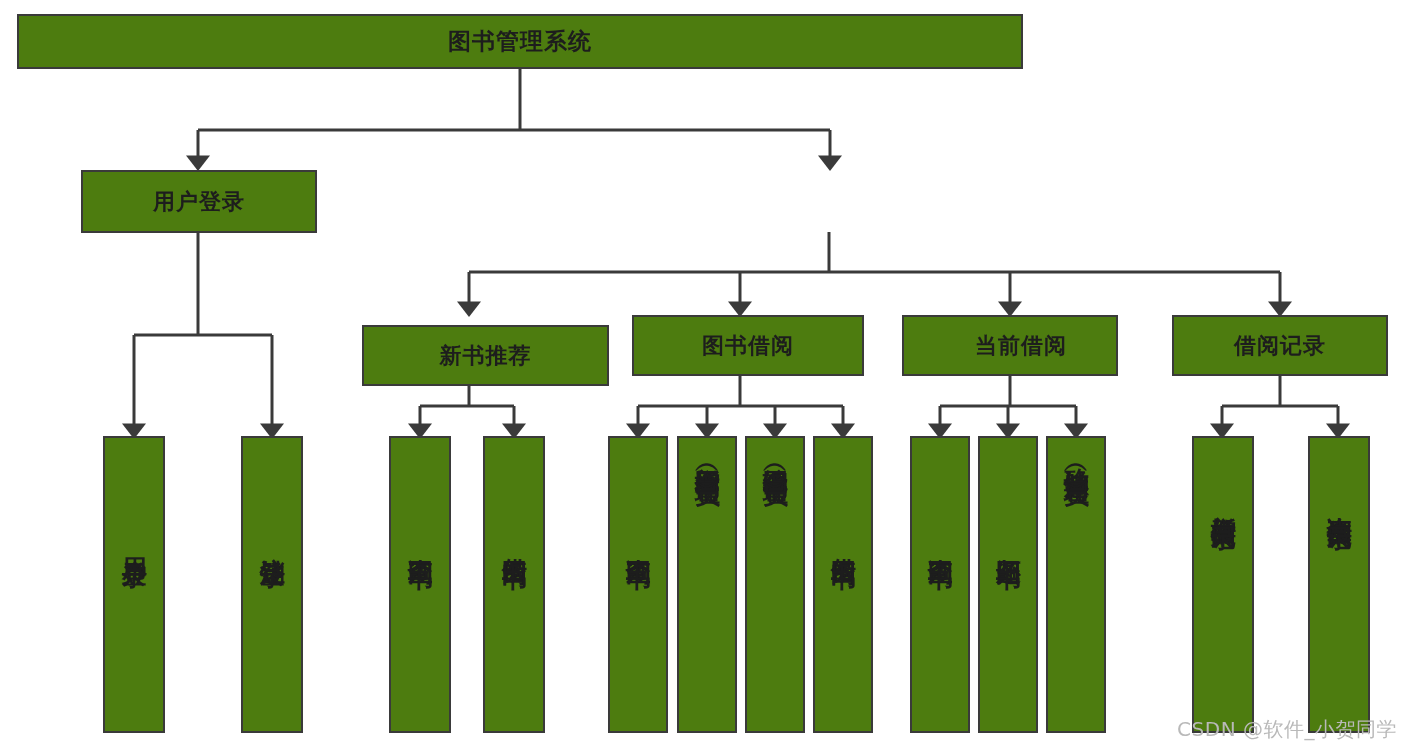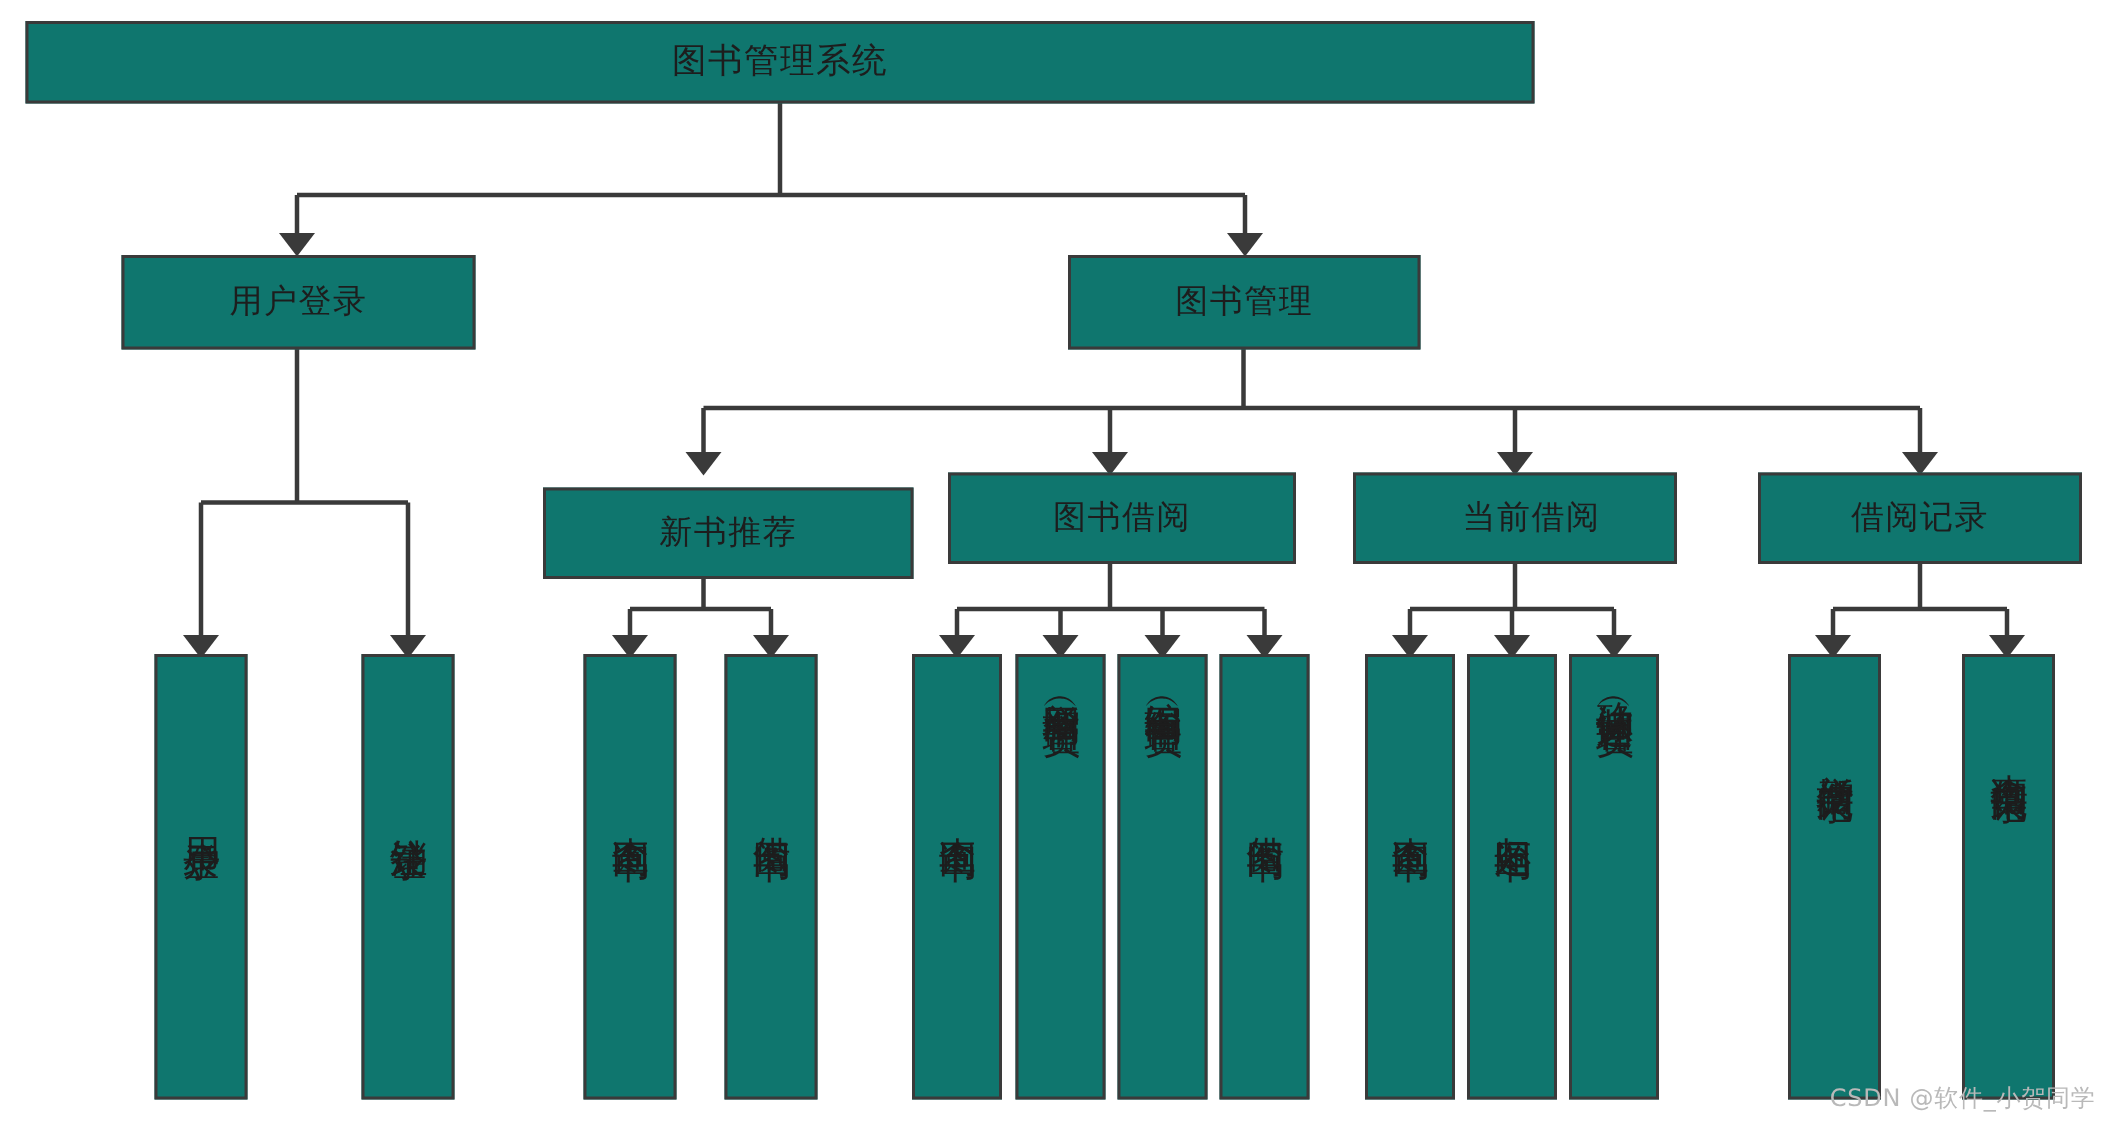--- a/index.html
+++ b/index.html
@@ -21,26 +21,27 @@
     position: absolute;
     left: 0;
     top: 0;
     width: 1405px;
     height: 747px;
   }
   .node {
     position: absolute;
     box-sizing: border-box;
     border: 2.5px solid #3a3a3a;
-    background: #0f766e;
+    background: #4d7c0f;
     color: #1d1d1d;
     display: flex;
     align-items: center;
     justify-content: center;
     z-index: 5;
+    font-weight: bold;
   }
   .node .label {
     font-size: 22px;
     line-height: 1.05;
     letter-spacing: 1px;
     white-space: nowrap;
   }
   .node.root .label { font-size: 23px; }
   .node.leaf {
     align-items: flex-start;
@@ -56,21 +57,21 @@
     white-space: normal;
     text-align: left;
   }
   .node.leaf.mid2 .label { margin-top: 96px; }
   .node.leaf.mid3 .label { margin-top: 54px; }
   .node.leaf.top .label { margin-top: 6px; }
   .watermark {
     position: absolute;
     right: 8px;
     bottom: 4px;
-    font-size: 16px;
+    font-size: 20px;
     color: #b9b9b9;
     letter-spacing: 0.5px;
     z-index: 9;
     white-space: nowrap;
   }
 </style>
 </head>
 <body>
 
 <div id="canvas">
@@ -125,23 +126,20 @@
     </g>
   </svg>
 
   <div class="node root" style="left:17px; top:14px; width:1006px; height:55px;">
     <span class="label">图书管理系统</span>
   </div>
 
   <div class="node" style="left:81px; top:170px; width:236px; height:63px;">
     <span class="label">用户登录</span>
   </div>
-  <div class="node" style="left:712px; top:170px; width:235px; height:63px;">
-    <span class="label">图书管理</span>
-  </div>
 
   <div class="node" style="left:362px; top:325px; width:247px; height:61px;">
     <span class="label">新书推荐</span>
   </div>
   <div class="node" style="left:632px; top:315px; width:232px; height:61px;text-align:right;">
     <span class="label">图书借阅</span>
   </div>
   <div class="node" style="left:902px; top:315px; width:216px; height:61px;padding-left:22px;">
     <span class="label">当前借阅</span>
   </div>

